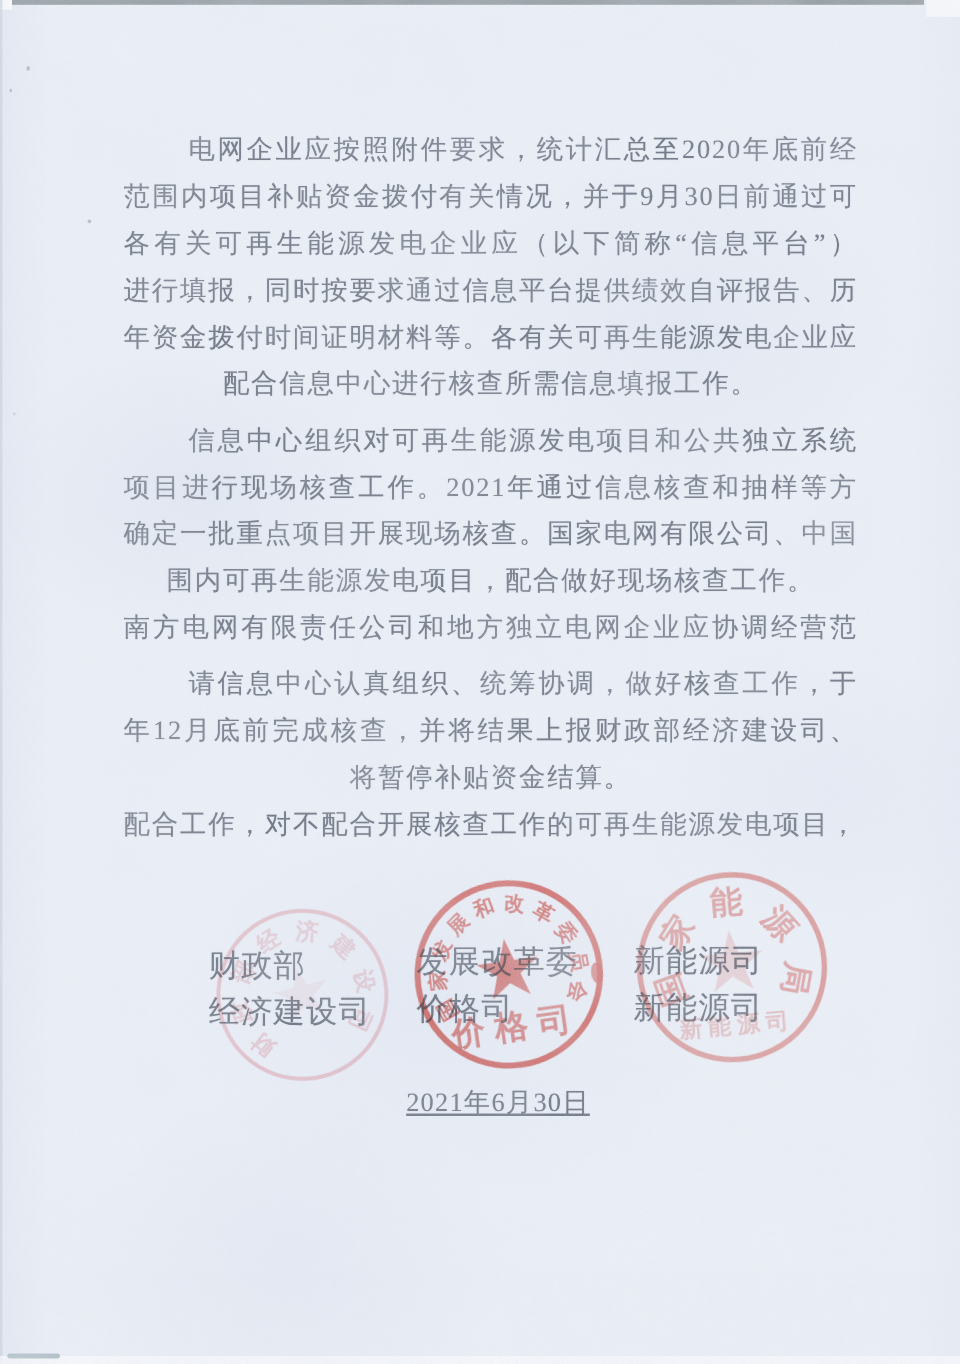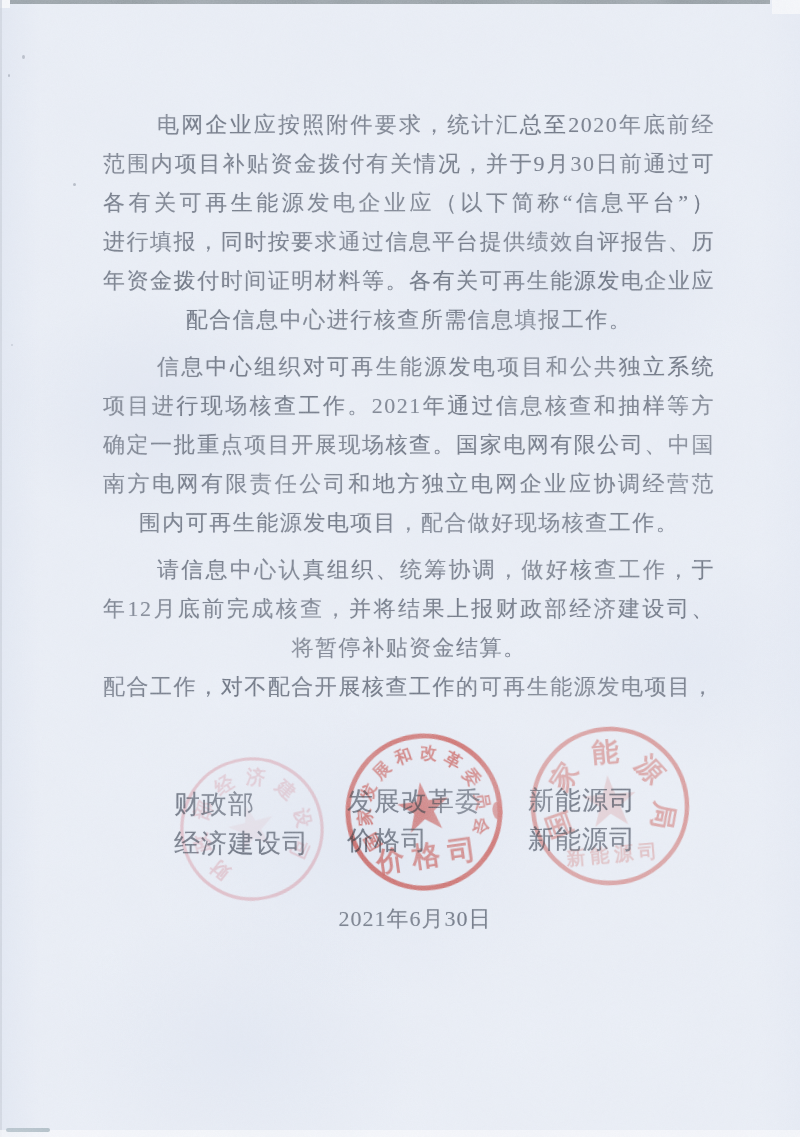--- a/index.html
+++ b/index.html
@@ -57,20 +57,21 @@
   .stamp{position:absolute;mix-blend-mode:multiply;filter:blur(.5px);}
   .stamp-1{left:172px;top:749px;transform:rotate(-14deg);opacity:.85;}
   .stamp-2{left:337px;top:725px;transform:rotate(-8deg);opacity:.95;}
   .stamp-3{left:523px;top:719px;transform:rotate(-5deg);opacity:.9;}
   .stamp text{font-family:"Liberation Serif","DejaVu Serif",serif;font-weight:bold;}
 
   .date-line{
     position:absolute;left:330px;top:904px;width:170px;text-align:center;
     color:#4f5766;font-size:22px;letter-spacing:1px;
     text-shadow:0 0 1px rgba(80,88,104,.35);
+    text-decoration:underline;
   }
 
   .grain{position:absolute;left:0;top:0;pointer-events:none;}
 </style>
 </head>
 <body>
 
 <div class="page">
 
   <div class="edge-top"></div>
@@ -91,22 +92,22 @@
         <div class="line full">范围内项目补贴资金拨付有关情况，并于9月30日前通过可</div>
         <div class="line full">各有关可再生能源发电企业应（以下简称“信息平台”）</div>
         <div class="line full">进行填报，同时按要求通过信息平台提供绩效自评报告、历</div>
         <div class="line full">年资金拨付时间证明材料等。各有关可再生能源发电企业应</div>
         <div class="line">配合信息中心进行核查所需信息填报工作。</div>
       </div>
       <div class="para">
         <div class="line first full">信息中心组织对可再生能源发电项目和公共独立系统</div>
         <div class="line full">项目进行现场核查工作。2021年通过信息核查和抽样等方式，</div>
         <div class="line full">确定一批重点项目开展现场核查。国家电网有限公司、中国</div>
+        <div class="line">围内可再生能源发电项目，配合做好现场核查工作。</div>
         <div class="line full">南方电网有限责任公司和地方独立电网企业应协调经营范</div>
-        <div class="line">围内可再生能源发电项目，配合做好现场核查工作。</div>
       </div>
       <div class="para">
         <div class="line first full">请信息中心认真组织、统筹协调，做好核查工作，于2021</div>
         <div class="line full">年12月底前完成核查，并将结果上报财政部经济建设司、发</div>
         <div class="line">将暂停补贴资金结算。</div>
         <div class="line full">配合工作，对不配合开展核查工作的可再生能源发电项目，</div>
       </div>
     </div>
 
   <div class="seal-label label-1">

